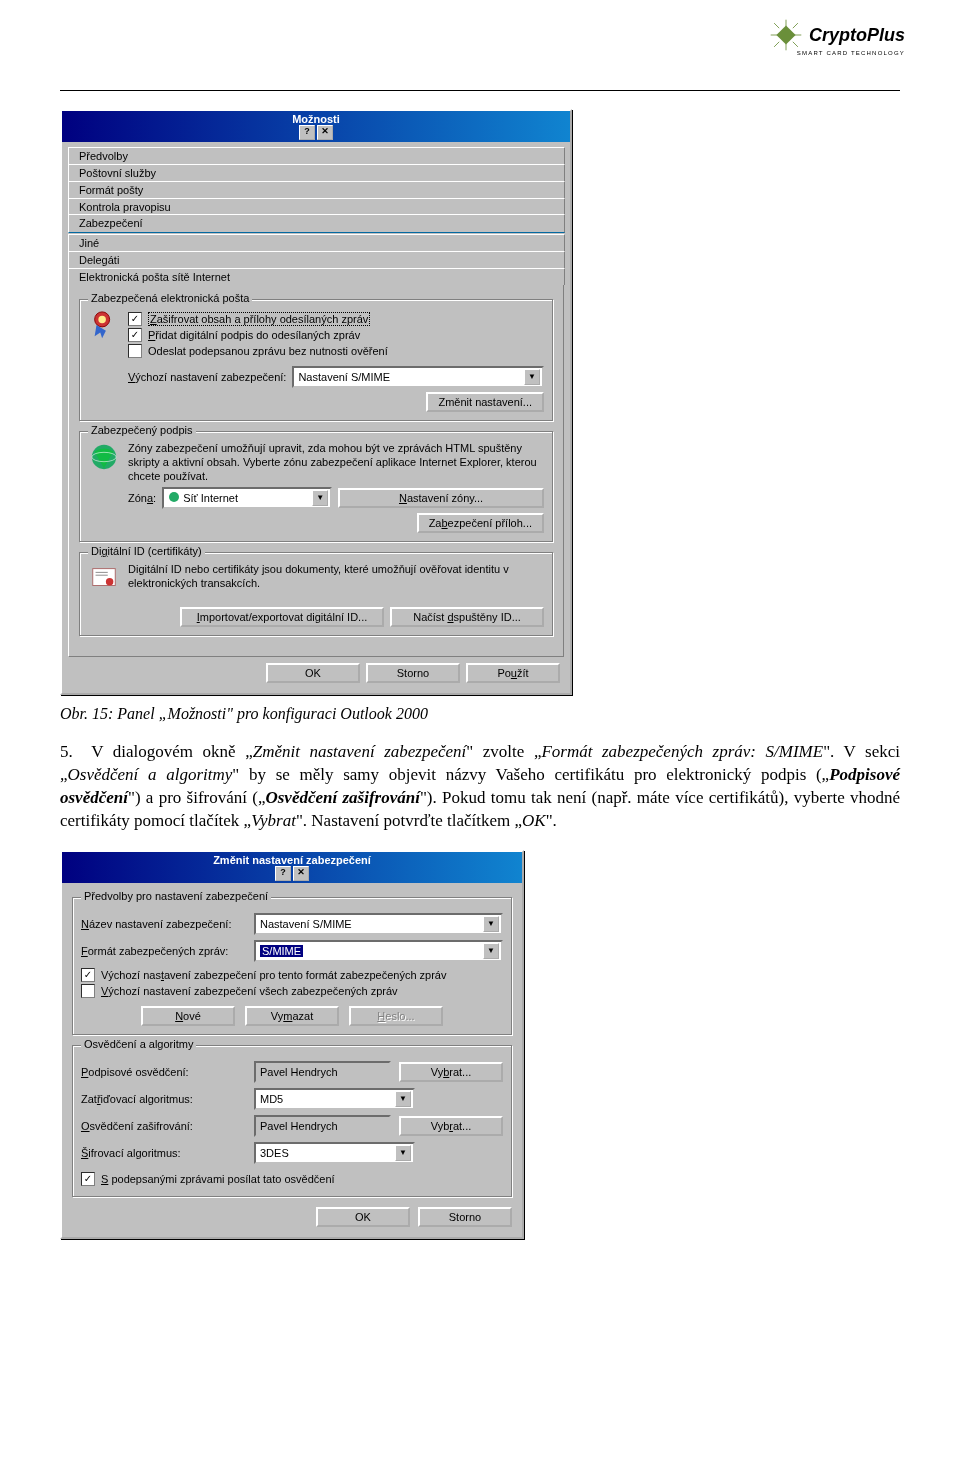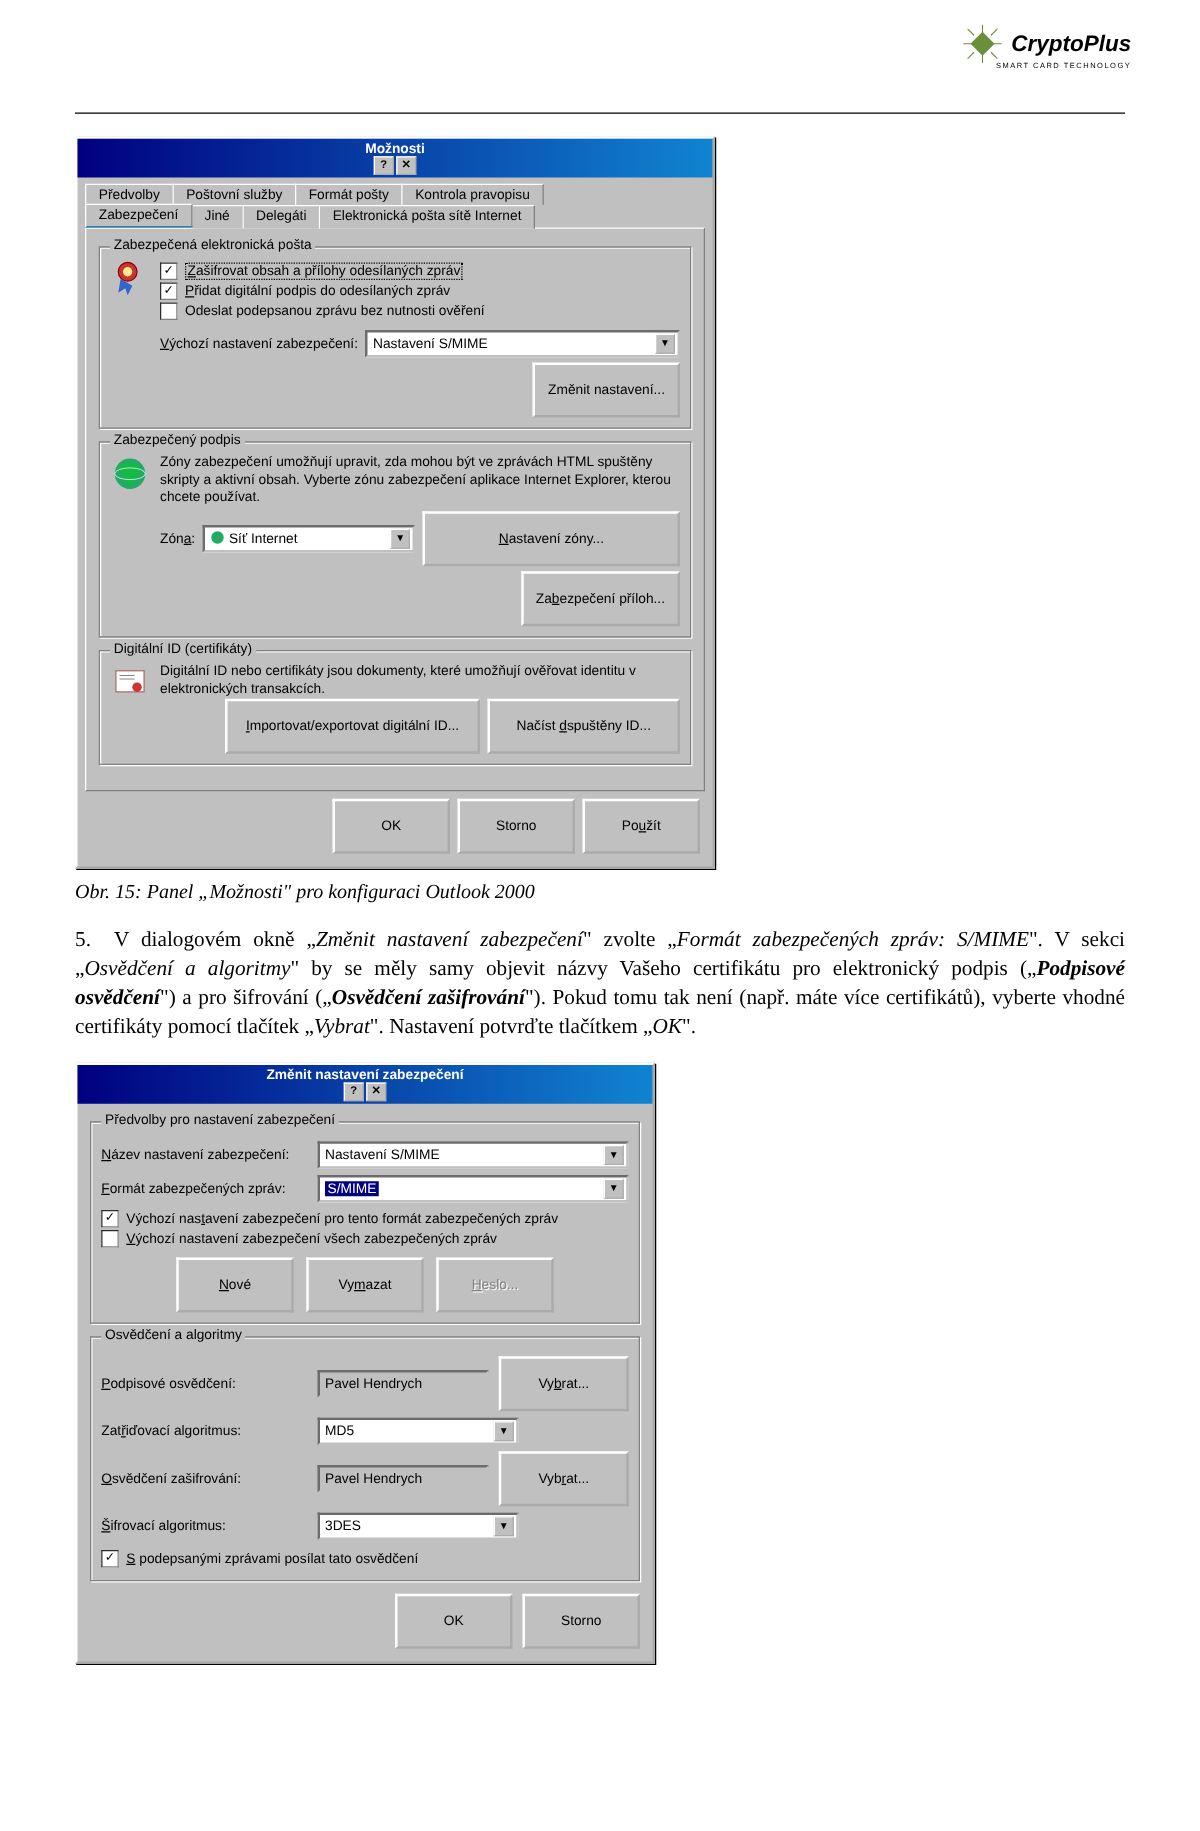--- a/index.html
+++ b/index.html
@@ -57,21 +57,21 @@
     flex-direction: column;
   }
   .titlebuttons { display: flex; gap: 2px; }
   .titlebtn {
     width: 14px; height: 13px;
     background: #c0c0c0;
     border: 1px outset #fff;
     font-size: 9px; line-height: 11px; text-align: center;
     color: #000;
   }
-  .tabs-row { display: flex; padding: 4px 6px 0 6px; }
+  .tabs-row { display: flex; padding: 4px 6px 0 6px; flex-direction: column; }
   .tab {
     background: #c0c0c0;
     border: 1px solid #808080;
     border-bottom: none;
     border-top: 1px solid #fff;
     border-left: 1px solid #fff;
     padding: 2px 10px;
     font-size: 11px;
     margin-right: -1px;
     position: relative;
@@ -130,21 +130,21 @@
     font-size: 8px; text-align: center; line-height: 13px;
     margin-left: auto;
   }
   .dropdown .dd-sel {
     background: #000080; color: #fff; padding: 0 2px;
   }
   .btn {
     background: #c0c0c0;
     border: 2px outset #fff;
     font-size: 11px;
-    padding: 14px 10px;
+    padding: 2px 10px;
     min-width: 70px;
     text-align: center;
   }
   .btn.disabled { color: #808080; text-shadow: 1px 1px 0 #fff; }
   .btn-row { display: flex; justify-content: flex-end; gap: 6px; margin-top: 4px; }
   .icon-box { width: 32px; display: flex; justify-content: center; }
   .small-icon { width: 30px; height: 30px; }
   .desc { font-size: 11px; line-height: 1.25; }
   .zone-row { display: flex; align-items: center; gap: 6px; margin-top: 4px; }
   .dialog-footer { display: flex; justify-content: flex-end; gap: 6px; padding: 0 10px 10px 0; }
@@ -289,21 +289,21 @@
               <svg viewBox="0 0 32 32">
                   <rect x="4" y="6" width="24" height="18" fill="#fff" stroke="#a66" stroke-width="1"></rect>
                   <circle cx="22" cy="20" r="4" fill="#c33"></circle>
                   <line x1="7" y1="10" x2="20" y2="10" stroke="#888"></line>
                   <line x1="7" y1="13" x2="20" y2="13" stroke="#888"></line>
                 </svg>
             </span>
           </div>
           <div style="flex:1">
             <div class="desc">Digitální ID nebo certifikáty jsou dokumenty, které umožňují ověřovat identitu v elektronických transakcích.</div>
-            <div class="btn-row" style="margin-top:0">
+            <div class="btn-row" style="margin-top:16px">
               <div class="btn" style="min-width:180px"><span class="u">I</span><span>mportovat/exportovat digitální ID...</span></div>
               <div class="btn" style="min-width:130px"><span>Načíst </span><span class="u">d</span><span>spuštěny ID...</span></div>
             </div>
           </div>
         </div>
       </div>
     </div>
 
     <div class="dialog-footer">
       <div class="btn">OK</div>

